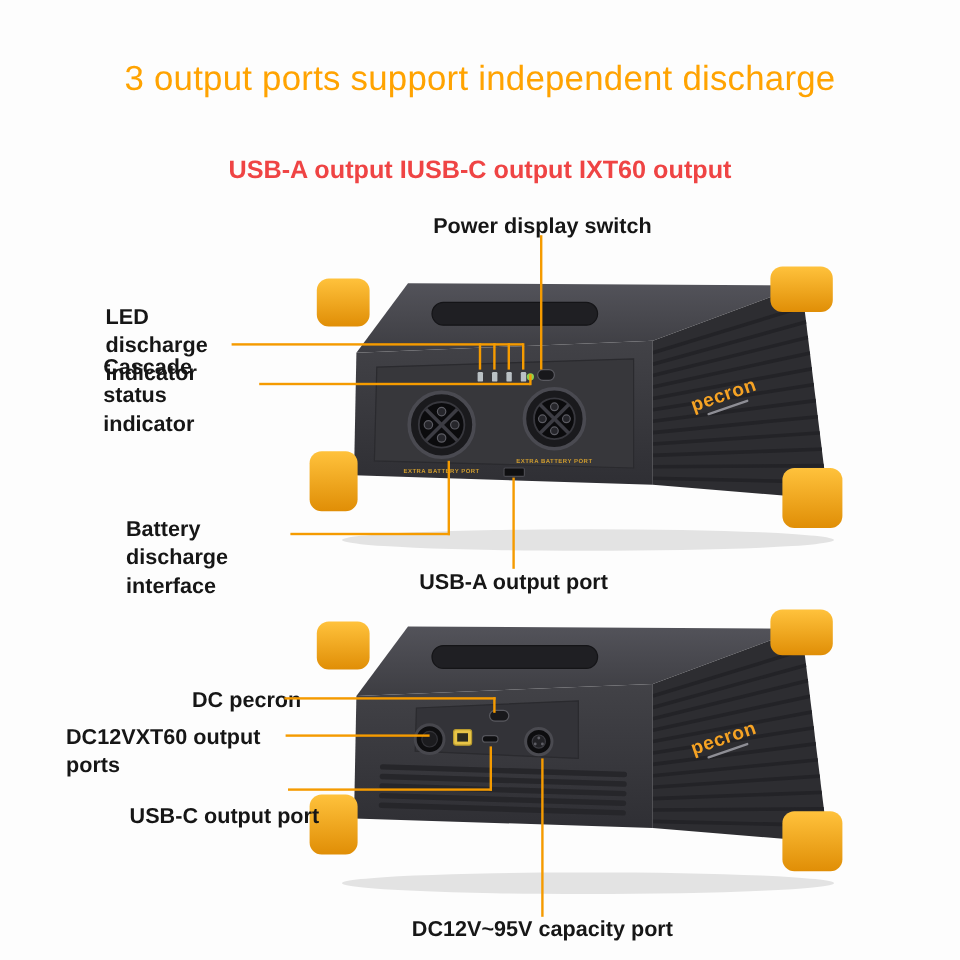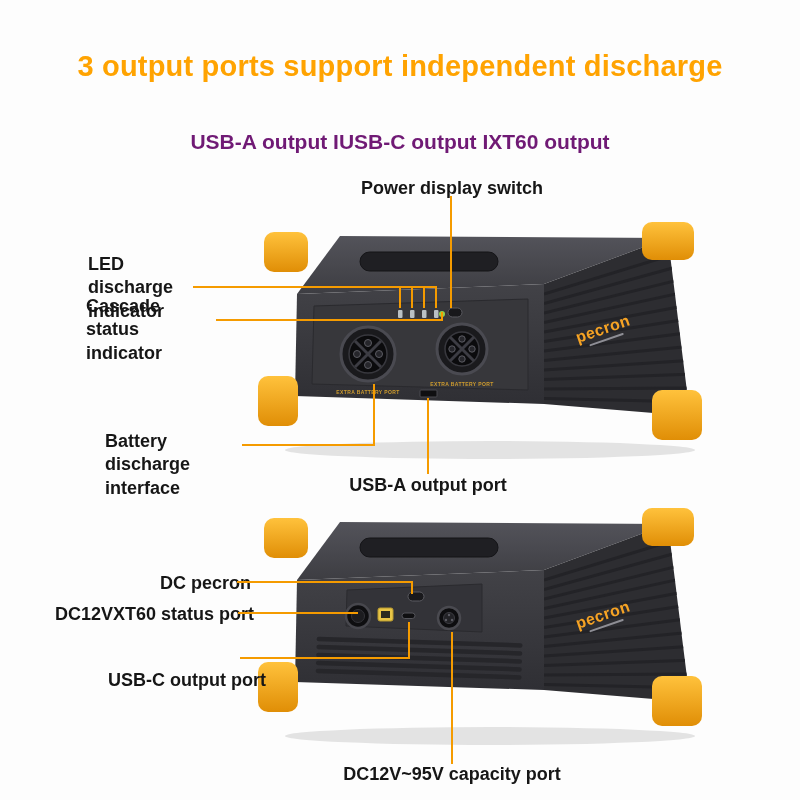--- a/index.html
+++ b/index.html
@@ -2,25 +2,25 @@
 <html><head>
 <meta charset="utf-8">
 <style>
   html,body{margin:0;padding:0;background:#ffffff;}
   #canvas{
     position:relative;width:800px;height:800px;background:#fdfdfd;
     font-family:"Liberation Sans",sans-serif;overflow:hidden;
   }
   .title{
     position:absolute;top:50px;left:0;width:100%;margin:0;text-align:center;
-    font-size:29px;font-weight:700;color:#FFA301;letter-spacing:.2px;
+    font-size:29px;font-weight:400;color:#FFA301;letter-spacing:.2px;
   }
   .subtitle{
     position:absolute;top:130px;left:0;width:100%;margin:0;text-align:center;
-    font-size:21px;font-weight:800;color:#701a75;
+    font-size:21px;font-weight:800;color:#ef4444;
   }
   .callout{
     position:absolute;font-size:18px;font-weight:700;color:#161616;line-height:1.3;
   }
   .center{text-align:center;}
   .cl{position:absolute;background:#F59B00;}
   .v{width:2px;}
   .h{height:2px;}
   .devsvg{position:absolute;width:472px;height:242px;}
   svg text{font-family:"Liberation Sans",sans-serif;}
@@ -173,21 +173,21 @@
       <rect x="400" y="170" width="50" height="50" rx="10" fill="url(#gBump)"></rect>
     </g>
   </svg>
 
   <div class="callout center" style="left:352px;top:177px;width:200px">Power display switch</div>
   <div class="callout" style="left:88px;top:253px;width:105px">LED discharge indicator</div>
   <div class="callout" style="left:86px;top:295px;width:125px">Cascade status indicator</div>
   <div class="callout" style="left:105px;top:430px;width:135px">Battery discharge interface</div>
   <div class="callout center" style="left:338px;top:474px;width:180px">USB-A output port</div>
   <div class="callout" style="left:160px;top:572px;width:100px">DC pecron</div>
-  <div class="callout" style="left:55px;top:603px;width:200px">DC12VXT60 status port</div>
+  <div class="callout" style="left:55px;top:603px;width:200px">DC12VXT60 output ports</div>
   <div class="callout" style="left:108px;top:669px;width:160px">USB-C output port</div>
   <div class="callout center" style="left:332px;top:763px;width:240px">DC12V~95V capacity port</div>
 
   <div class="cl v" style="left:450px;top:196px;height:112px"></div>
   <div class="cl h" style="left:193px;top:286px;width:243px"></div>
   <div class="cl v" style="left:399px;top:286px;height:22px"></div>
   <div class="cl v" style="left:411px;top:286px;height:22px"></div>
   <div class="cl v" style="left:423px;top:286px;height:22px"></div>
   <div class="cl v" style="left:435px;top:286px;height:22px"></div>
   <div class="cl h" style="left:216px;top:319px;width:226px"></div>

